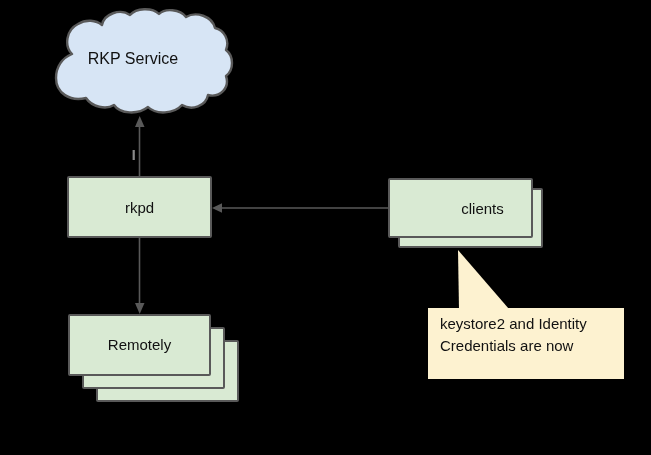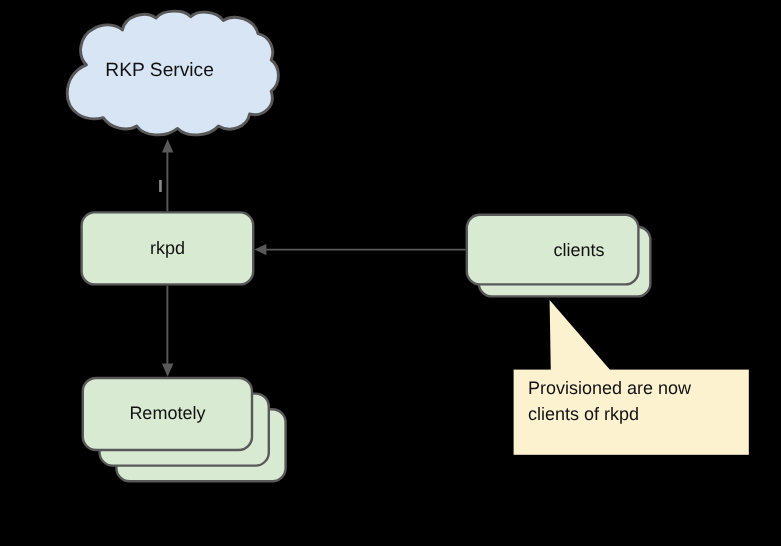--- a/index.html
+++ b/index.html
@@ -19,21 +19,21 @@
     position: absolute;
     left: 0; top: 0;
     width: 651px; height: 455px;
     z-index: 1;
   }
   .node {
     position: absolute;
     box-sizing: border-box;
     background: #d9ead3;
     border: 2px solid #595959;
-    border-radius: 12px;
+    border-radius: 2px;
     display: flex;
     align-items: center;
     justify-content: center;
     color: #111111;
     font-size: 15px;
     z-index: 2;
   }
   .node.plain {  }
   .rkpd-box   { left: 67px;  top: 176px; width: 145px; height: 62px; }
   .clients-front { left: 388px; top: 178px; width: 145px; height: 60px; z-index: 3; padding-left: 44px; }
@@ -116,17 +116,17 @@
     <span>clients</span>
   </div>
 
   <div class="node plain rpc-back"></div>
   <div class="node plain rpc-mid"></div>
   <div class="node rpc-front">
     <span>Remotely</span>
   </div>
 
   <div class="callout-rect">
-    <div>Provisioned are now</div>
-    <div>clients of rkpd</div>
+    <div>keystore2 and Identity</div>
+    <div>Credentials are now</div>
   </div>
 
 </div>
 
 </body></html>

